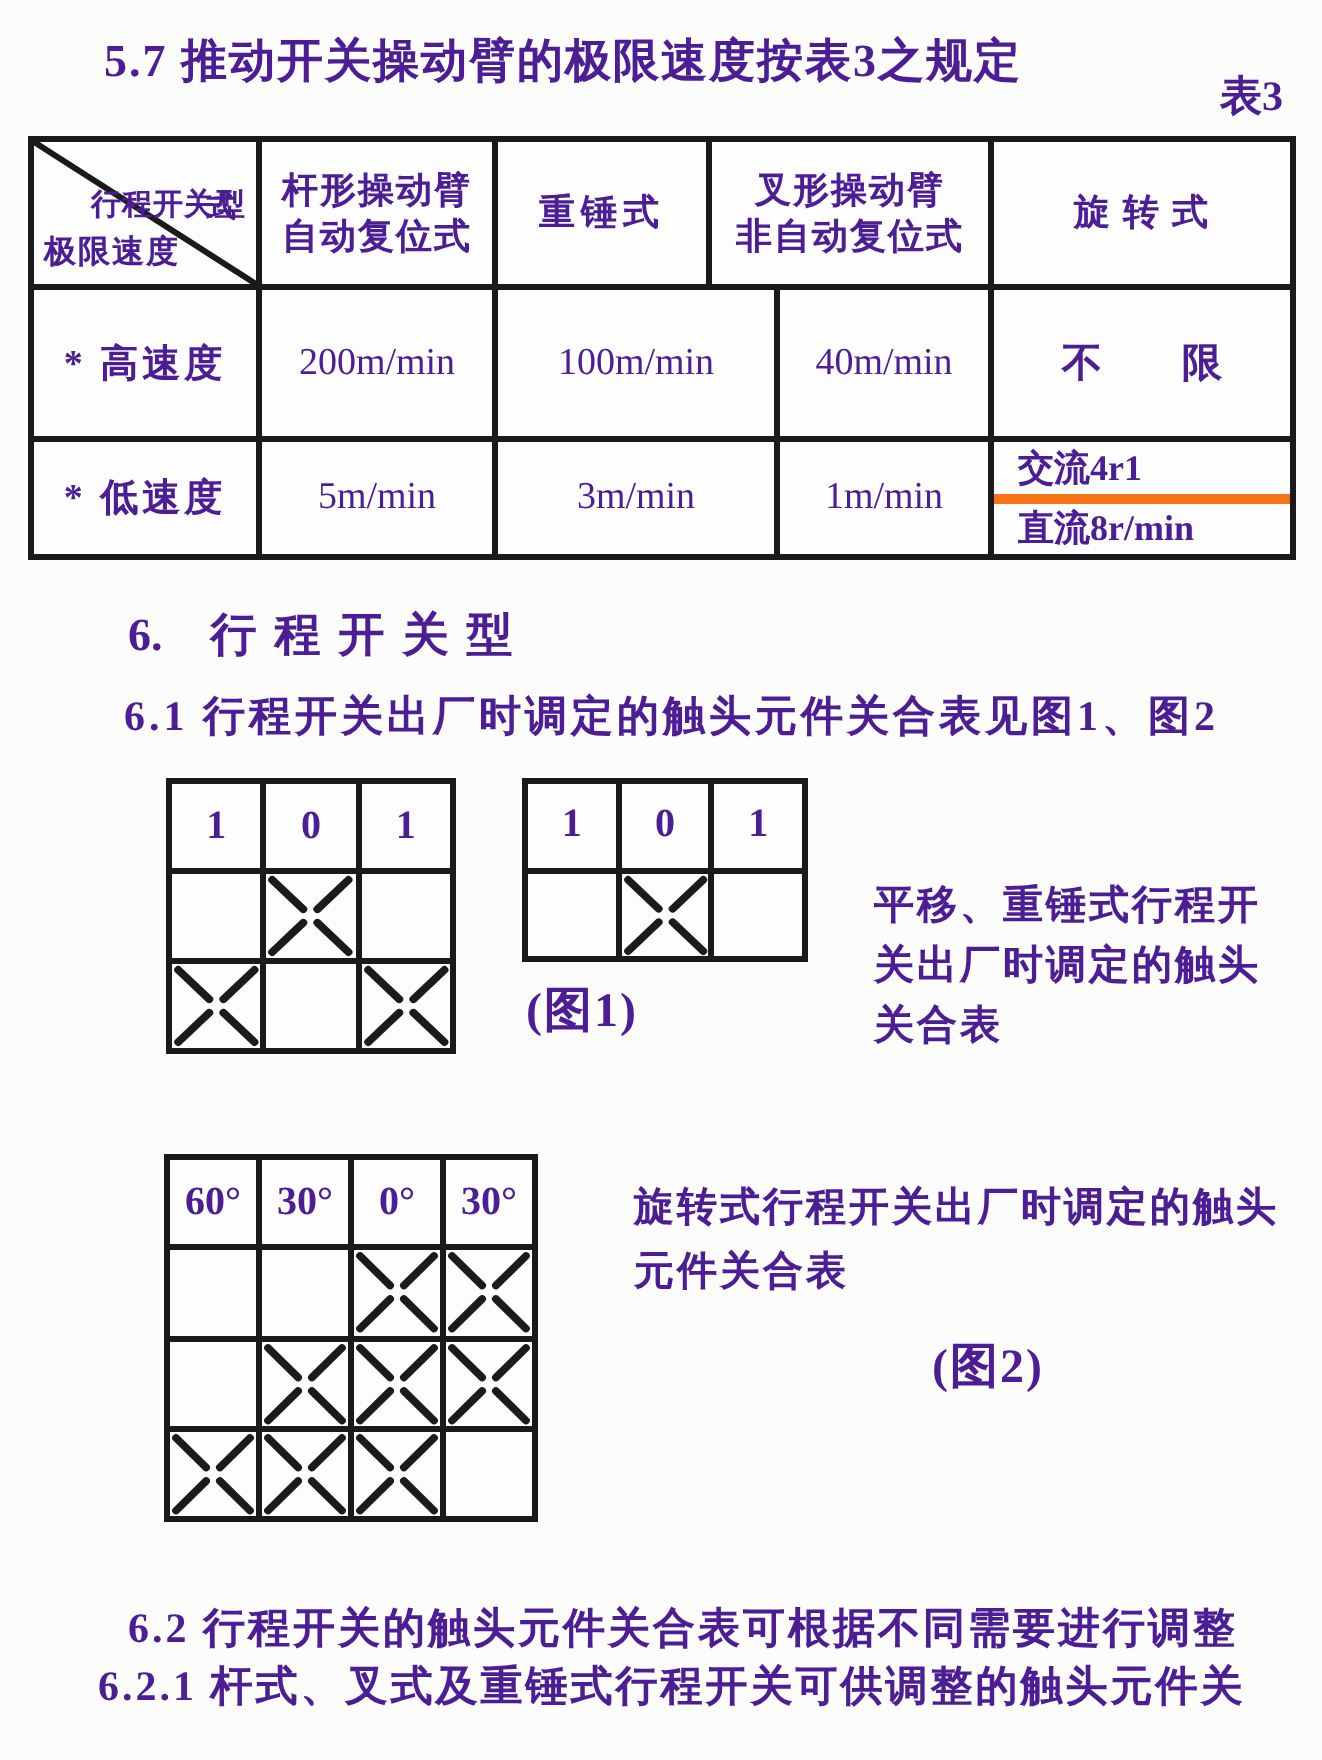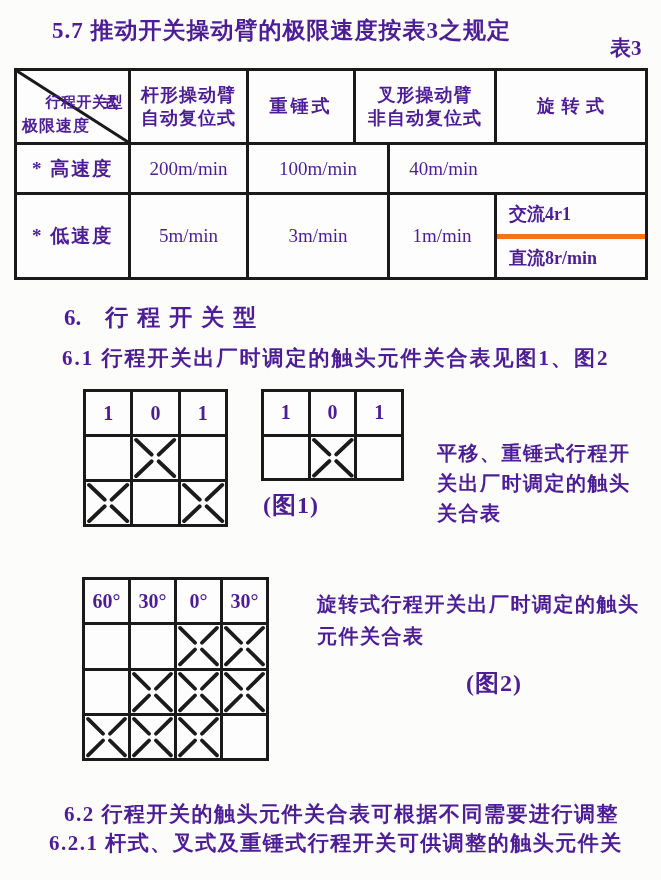--- a/index.html
+++ b/index.html
@@ -16,21 +16,21 @@
   .sec6 .ttl{letter-spacing:9px;}
   .p61{position:absolute;left:62px;top:344px;font-size:21px;font-weight:600;letter-spacing:2px;white-space:nowrap;}
   .p62{position:absolute;left:64px;top:800px;font-size:21px;font-weight:600;letter-spacing:1.5px;white-space:nowrap;}
   .p621{position:absolute;left:49px;top:829px;font-size:21px;font-weight:600;letter-spacing:1.5px;white-space:nowrap;}
   
   .t3{position:absolute;left:14px;top:68px;width:634px;height:212px;
       border:3px solid #1a1a1a;display:flex;flex-direction:column;box-sizing:border-box;background:#fdfdfd;}
   .t3-row{display:flex;border-bottom:3px solid #1a1a1a;box-sizing:border-box;min-height:0;}
   .t3-row:last-child{border-bottom:none;}
   .t3-row.head{height:74px;}
-  .t3-row.r1{height:50px;}
+  .t3-row.r1{height:76px;}
   .t3-row.r2{flex:1;}
   .c{border-right:3px solid #1a1a1a;display:flex;align-items:center;justify-content:center;box-sizing:border-box;min-width:0;}
   .c:last-child{border-right:none;}
   .w1{width:114px;}.w2{width:118px;}.w3{width:141px;}.w4{width:107px;}.w5{flex:1;}
   .hcell{flex-direction:column;font-weight:bold;font-size:18px;line-height:23px;letter-spacing:1px;text-align:center;}
   .hcell span:empty{display:none;}
   .ls3{letter-spacing:3px;}
   .corner{position:relative;display:block;}
   .corner .diag{position:absolute;left:0;top:0;width:100%;height:100%;}
   .corner .ct1{position:absolute;top:5px;right:5px;font-size:15px;font-weight:bold;letter-spacing:.5px;margin-top:17px;}
@@ -92,20 +92,21 @@
         <span>旋 转 式</span>
 
       </div>
     </div>
 
     <div class="t3-row r1">
       <div class="c w1 rlabel">* 高速度</div>
       <div class="c w2 val">200m/min</div>
       <div class="c w3 val">100m/min</div>
       <div class="c w4 val">40m/min</div>
+      <div class="c w5 norestrict">不　　限</div>
     </div>
 
     <div class="t3-row r2">
       <div class="c w1 rlabel">* 低速度</div>
       <div class="c w2 val">5m/min</div>
       <div class="c w3 val">3m/min</div>
       <div class="c w4 val">1m/min</div>
       <div class="c w5 split">
         <div class="sub">交流4r1</div>
         <div class="sub">直流8r/min</div>

